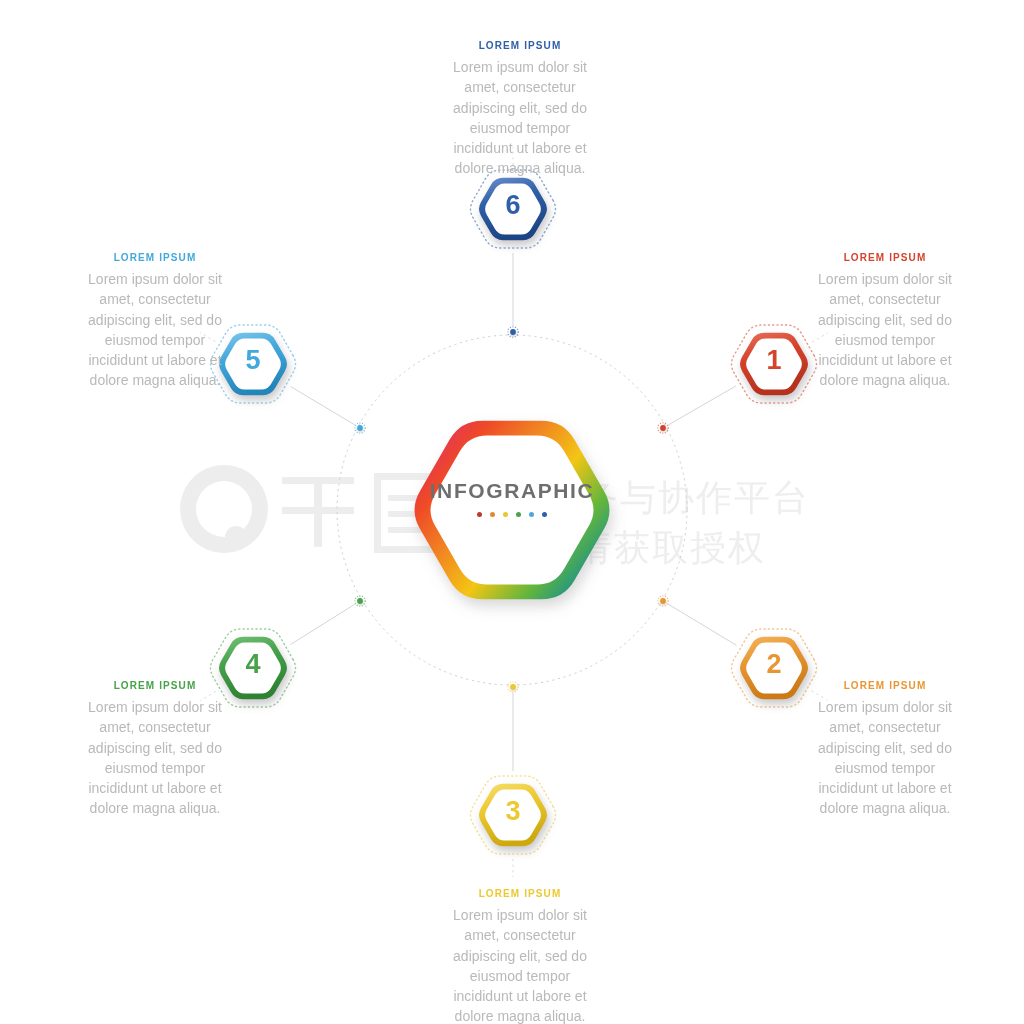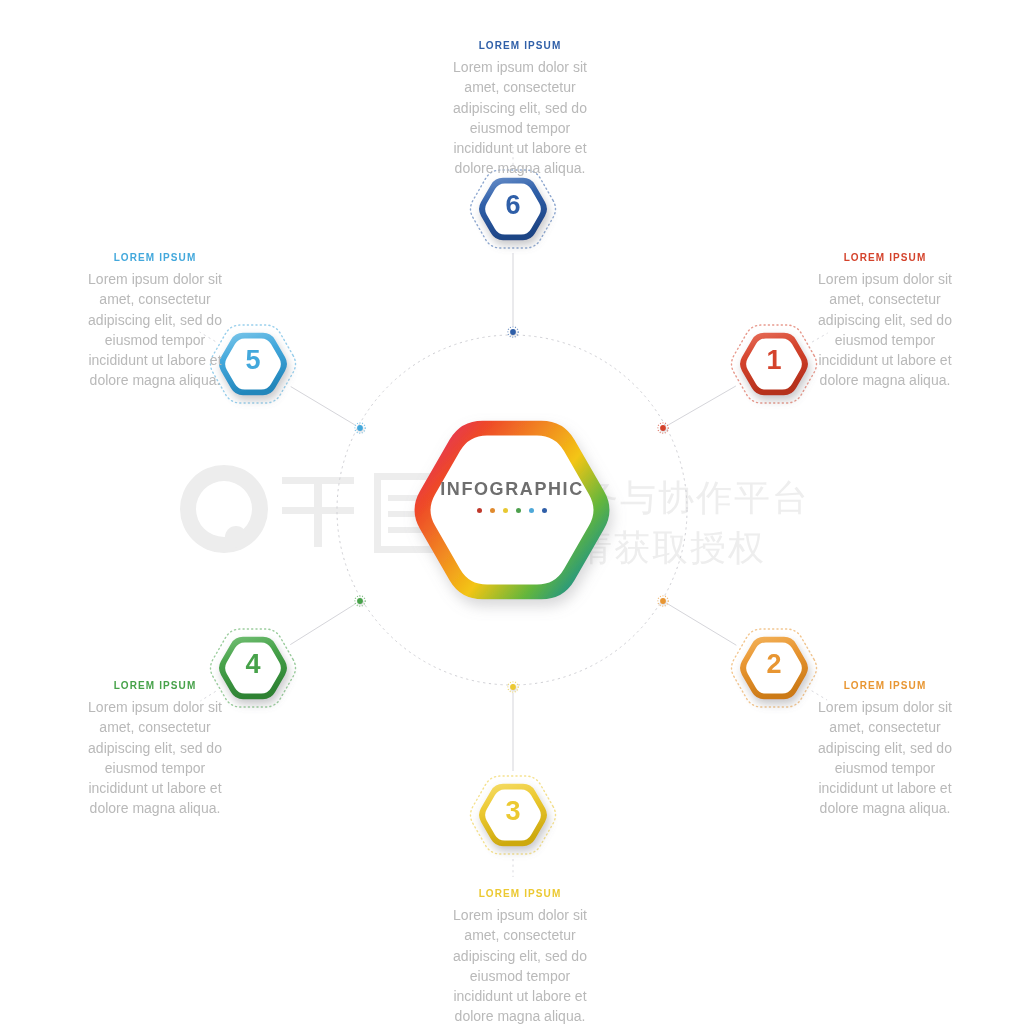--- a/index.html
+++ b/index.html
@@ -95,21 +95,21 @@
   
   .center-text {
     position: absolute;
     left: 412px;
     top: 478px;
     width: 200px;
     text-align: center;
     pointer-events: none;
   }
   .center-title {
-    font-size: 18px;
+    font-size: 21px;
     font-weight: bold;
     color: #6e6e6e;
     letter-spacing: 1.6px;
     line-height: 1.28;
     font-family: "Liberation Sans", sans-serif;
   }
   .center-dots {
     margin-top: 7px;
     display: flex;
     justify-content: center;

